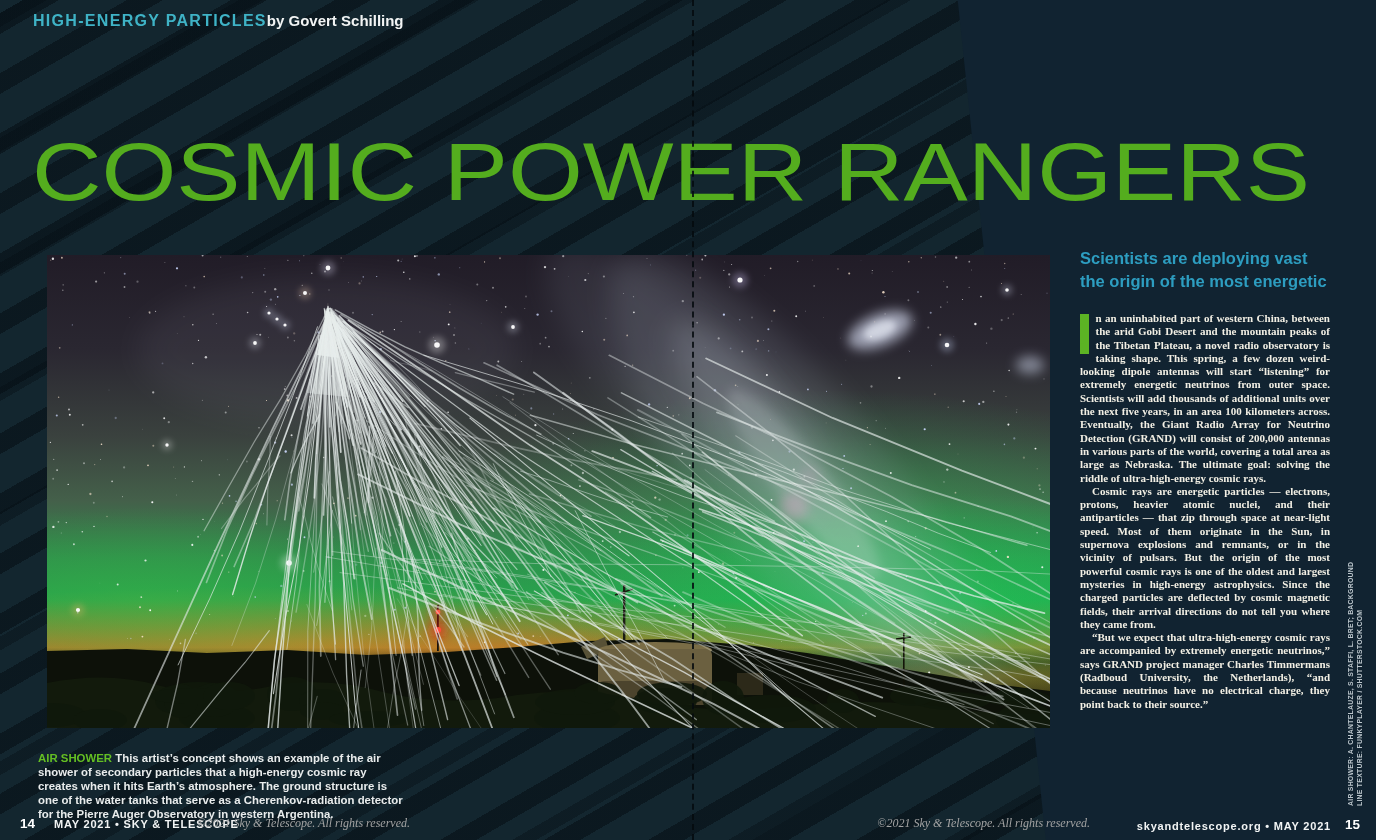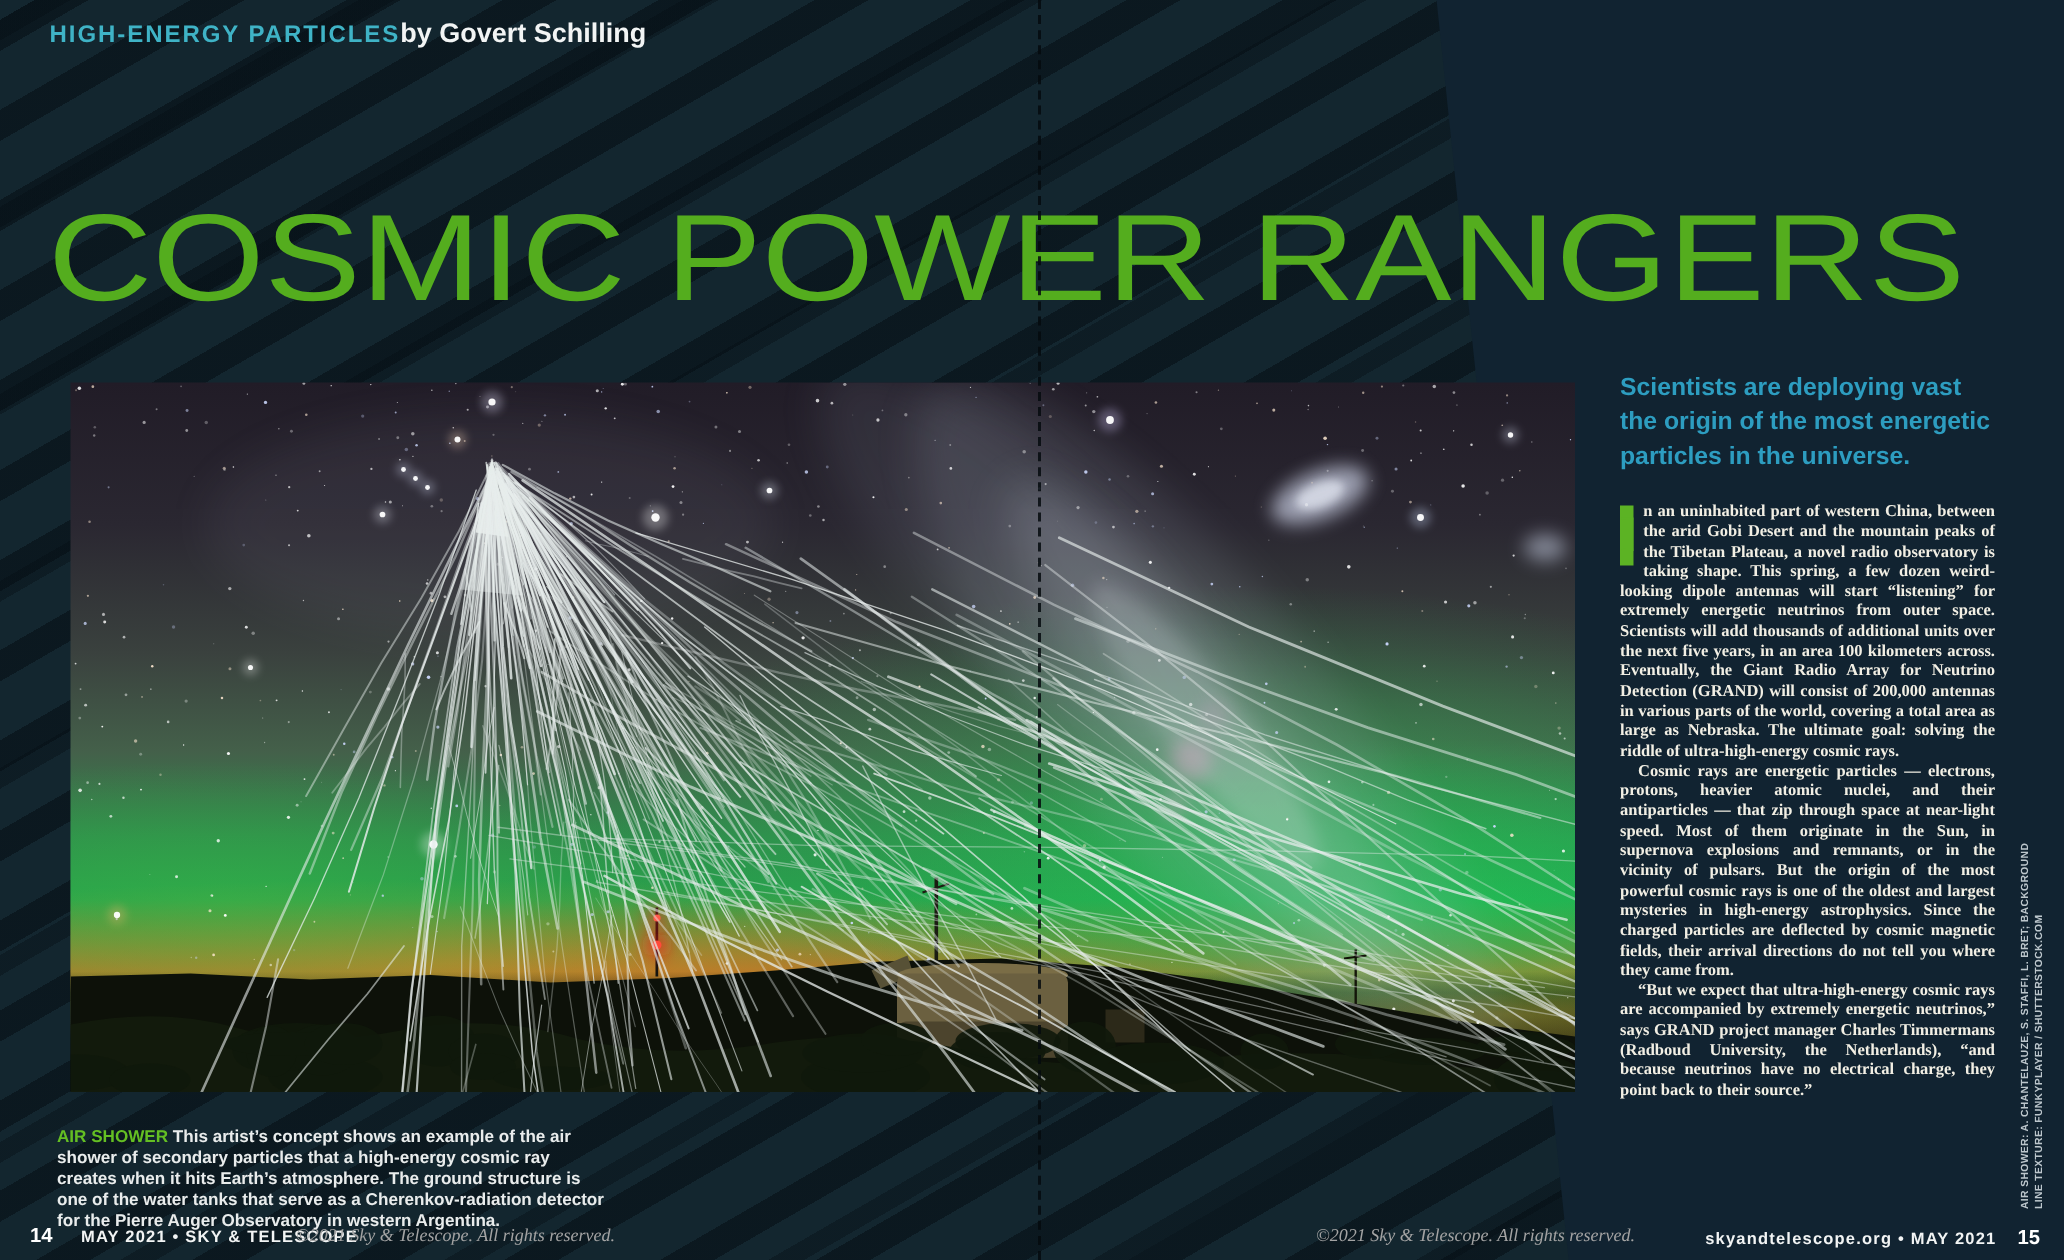--- a/index.html
+++ b/index.html
@@ -14,21 +14,21 @@
       repeating-linear-gradient(330deg, rgba(5,13,19,0) 0 34px, rgba(5,13,19,.55) 34px 52px),
       repeating-linear-gradient(330deg, rgba(5,13,19,0) 0 96px, rgba(5,13,19,.38) 96px 108px),
       #13262f;
   }
   .bg-flat{
     position:absolute;inset:0;z-index:1;background:#112331;
     clip-path:polygon(69.6% 0,100% 0,100% 100%,76% 100%);
   }
   .eyebrow-row{position:absolute;left:33px;top:12px;z-index:3;display:flex;align-items:baseline;}
   .eyebrow{color:#3fb3c6;font-size:16px;font-weight:bold;letter-spacing:1.3px;}
-  .byline{color:#f2f4f4;font-size:18px;font-weight:bold;}
+  .byline{color:#f2f4f4;font-size:15px;font-weight:bold;}
   .title-wrap{position:absolute;left:30px;top:124px;z-index:3;}
   .title-wrap text{
     font-family:"Liberation Sans",sans-serif;font-weight:400;font-size:82px;
     fill:#54ad1e;
   }
   .photo{
     position:absolute;left:47px;top:255px;width:1003px;height:473px;z-index:2;overflow:hidden;
     background:
       radial-gradient(60% 45% at 78% 60%, rgba(40,190,85,.50), rgba(40,190,85,0) 70%),
       radial-gradient(55% 34% at 90% 74%, rgba(25,205,90,.55), rgba(25,205,90,0) 70%),
@@ -1056,21 +1056,20 @@
 
 <div class="caption">
   <span class="cap-label">AIR SHOWER</span>
   <span>This artist’s concept shows an example of the air shower of secondary particles that a high-energy cosmic ray creates when it hits Earth’s atmosphere. The ground structure is one of the water tanks that serve as a Cherenkov-radiation detector for the Pierre Auger Observatory in western Argentina.</span>
 </div>
 
 <div class="column">
   <div class="deck">
     <div>Scientists are deploying vast</div>
     <div>the origin of the most energetic</div>
-    <div>particles in the universe.</div>
   </div>
   <div class="bodycopy">
     <p><span class="dropbar">I</span><span>n an uninhabited part of western China, between the arid Gobi Desert and the mountain peaks of the Tibetan Plateau, a novel radio observatory is taking shape. This spring, a few dozen weird-looking dipole antennas will start “listening” for extremely energetic neutrinos from outer space. Scientists will add thousands of additional units over the next five years, in an area 100 kilometers across. Eventually, the Giant Radio Array for Neutrino Detection (GRAND) will consist of 200,000 antennas in various parts of the world, covering a total area as large as Nebraska. The ultimate goal: solving the riddle of ultra-high-energy cosmic rays.</span></p>
     <p class="indent">Cosmic rays are energetic particles — electrons, protons, heavier atomic nuclei, and their antiparticles — that zip through space at near-light speed. Most of them originate in the Sun, in supernova explosions and remnants, or in the vicinity of pulsars. But the origin of the most powerful cosmic rays is one of the oldest and largest mysteries in high-energy astrophysics. Since the charged particles are deflected by cosmic magnetic fields, their arrival directions do not tell you where they came from.</p>
     <p class="indent">“But we expect that ultra-high-energy cosmic rays are accompanied by extremely energetic neutrinos,” says GRAND project manager Charles Timmermans (Radboud University, the Netherlands), “and because neutrinos have no electrical charge, they point back to their source.”</p>
   </div>
 </div>
 
 <div class="credit">
   <div>AIR SHOWER: A. CHANTELAUZE, S. STAFFI, L. BRET; BACKGROUND</div>

